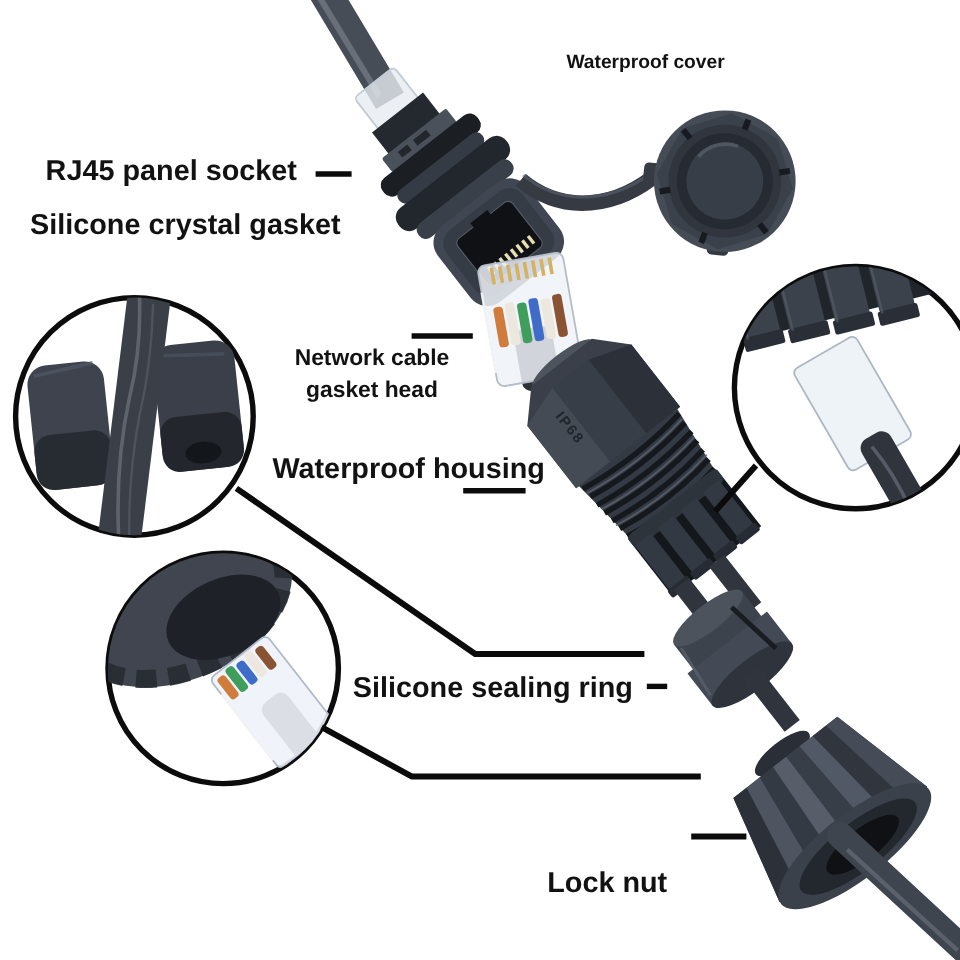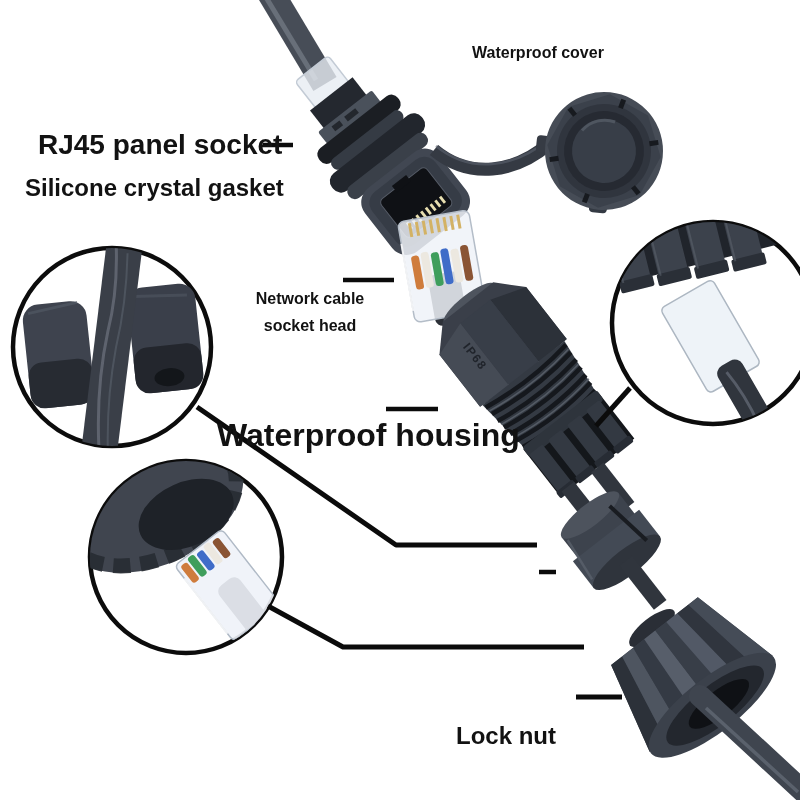--- a/index.html
+++ b/index.html
@@ -259,22 +259,23 @@
     <line x1="630" y1="388" x2="596" y2="426" stroke-width="5"></line>
     <line x1="263" y1="145" x2="293" y2="145" stroke-width="4.5"></line>
     <line x1="343" y1="280" x2="394" y2="280" stroke-width="4.5"></line>
     <line x1="386" y1="409" x2="438" y2="409" stroke-width="4.5"></line>
     <line x1="539" y1="572" x2="556" y2="572" stroke-width="4.5"></line>
     <line x1="576" y1="697" x2="622" y2="697" stroke-width="5"></line>
   </g>
 </svg>
 
 <div class="lbl" style="left:472px;top:44px;font-size:16px;">Waterproof cover</div>
-<div class="lbl" style="left:38px;top:129px;font-size:28px;">RJ45 panel socket</div>
+<div class="lbl" style="left:38px;top:129px;font-size:24px;">RJ45 panel socket</div>
 <div class="lbl" style="left:25px;top:174px;font-size:24px;">Silicone crystal gasket</div>
-<div class="lbl center" style="left:210px;top:285px;width:200px;font-size:16px;line-height:27px;">
+<div class="lbl center" style="left:210px;top:285px;width:200px;font-size:19px;line-height:27px;">
   <span style="display:block;">Network cable</span>
-  <span style="display:block;">socket head</span>
+  <span style="display:block;">gasket head</span>
 </div>
-<div class="lbl" style="left:217px;top:377px;font-size:32px;margin-top:40px;">Waterproof housing</div>
+<div class="lbl" style="left:227px;top:377px;font-size:24px;">Waterproof housing</div>
+<div class="lbl" style="left:294px;top:560px;font-size:24px;">Silicone sealing ring</div>
 <div class="lbl" style="left:456px;top:722px;font-size:24px;">Lock nut</div>
 
 </div>
 
 </body></html>

